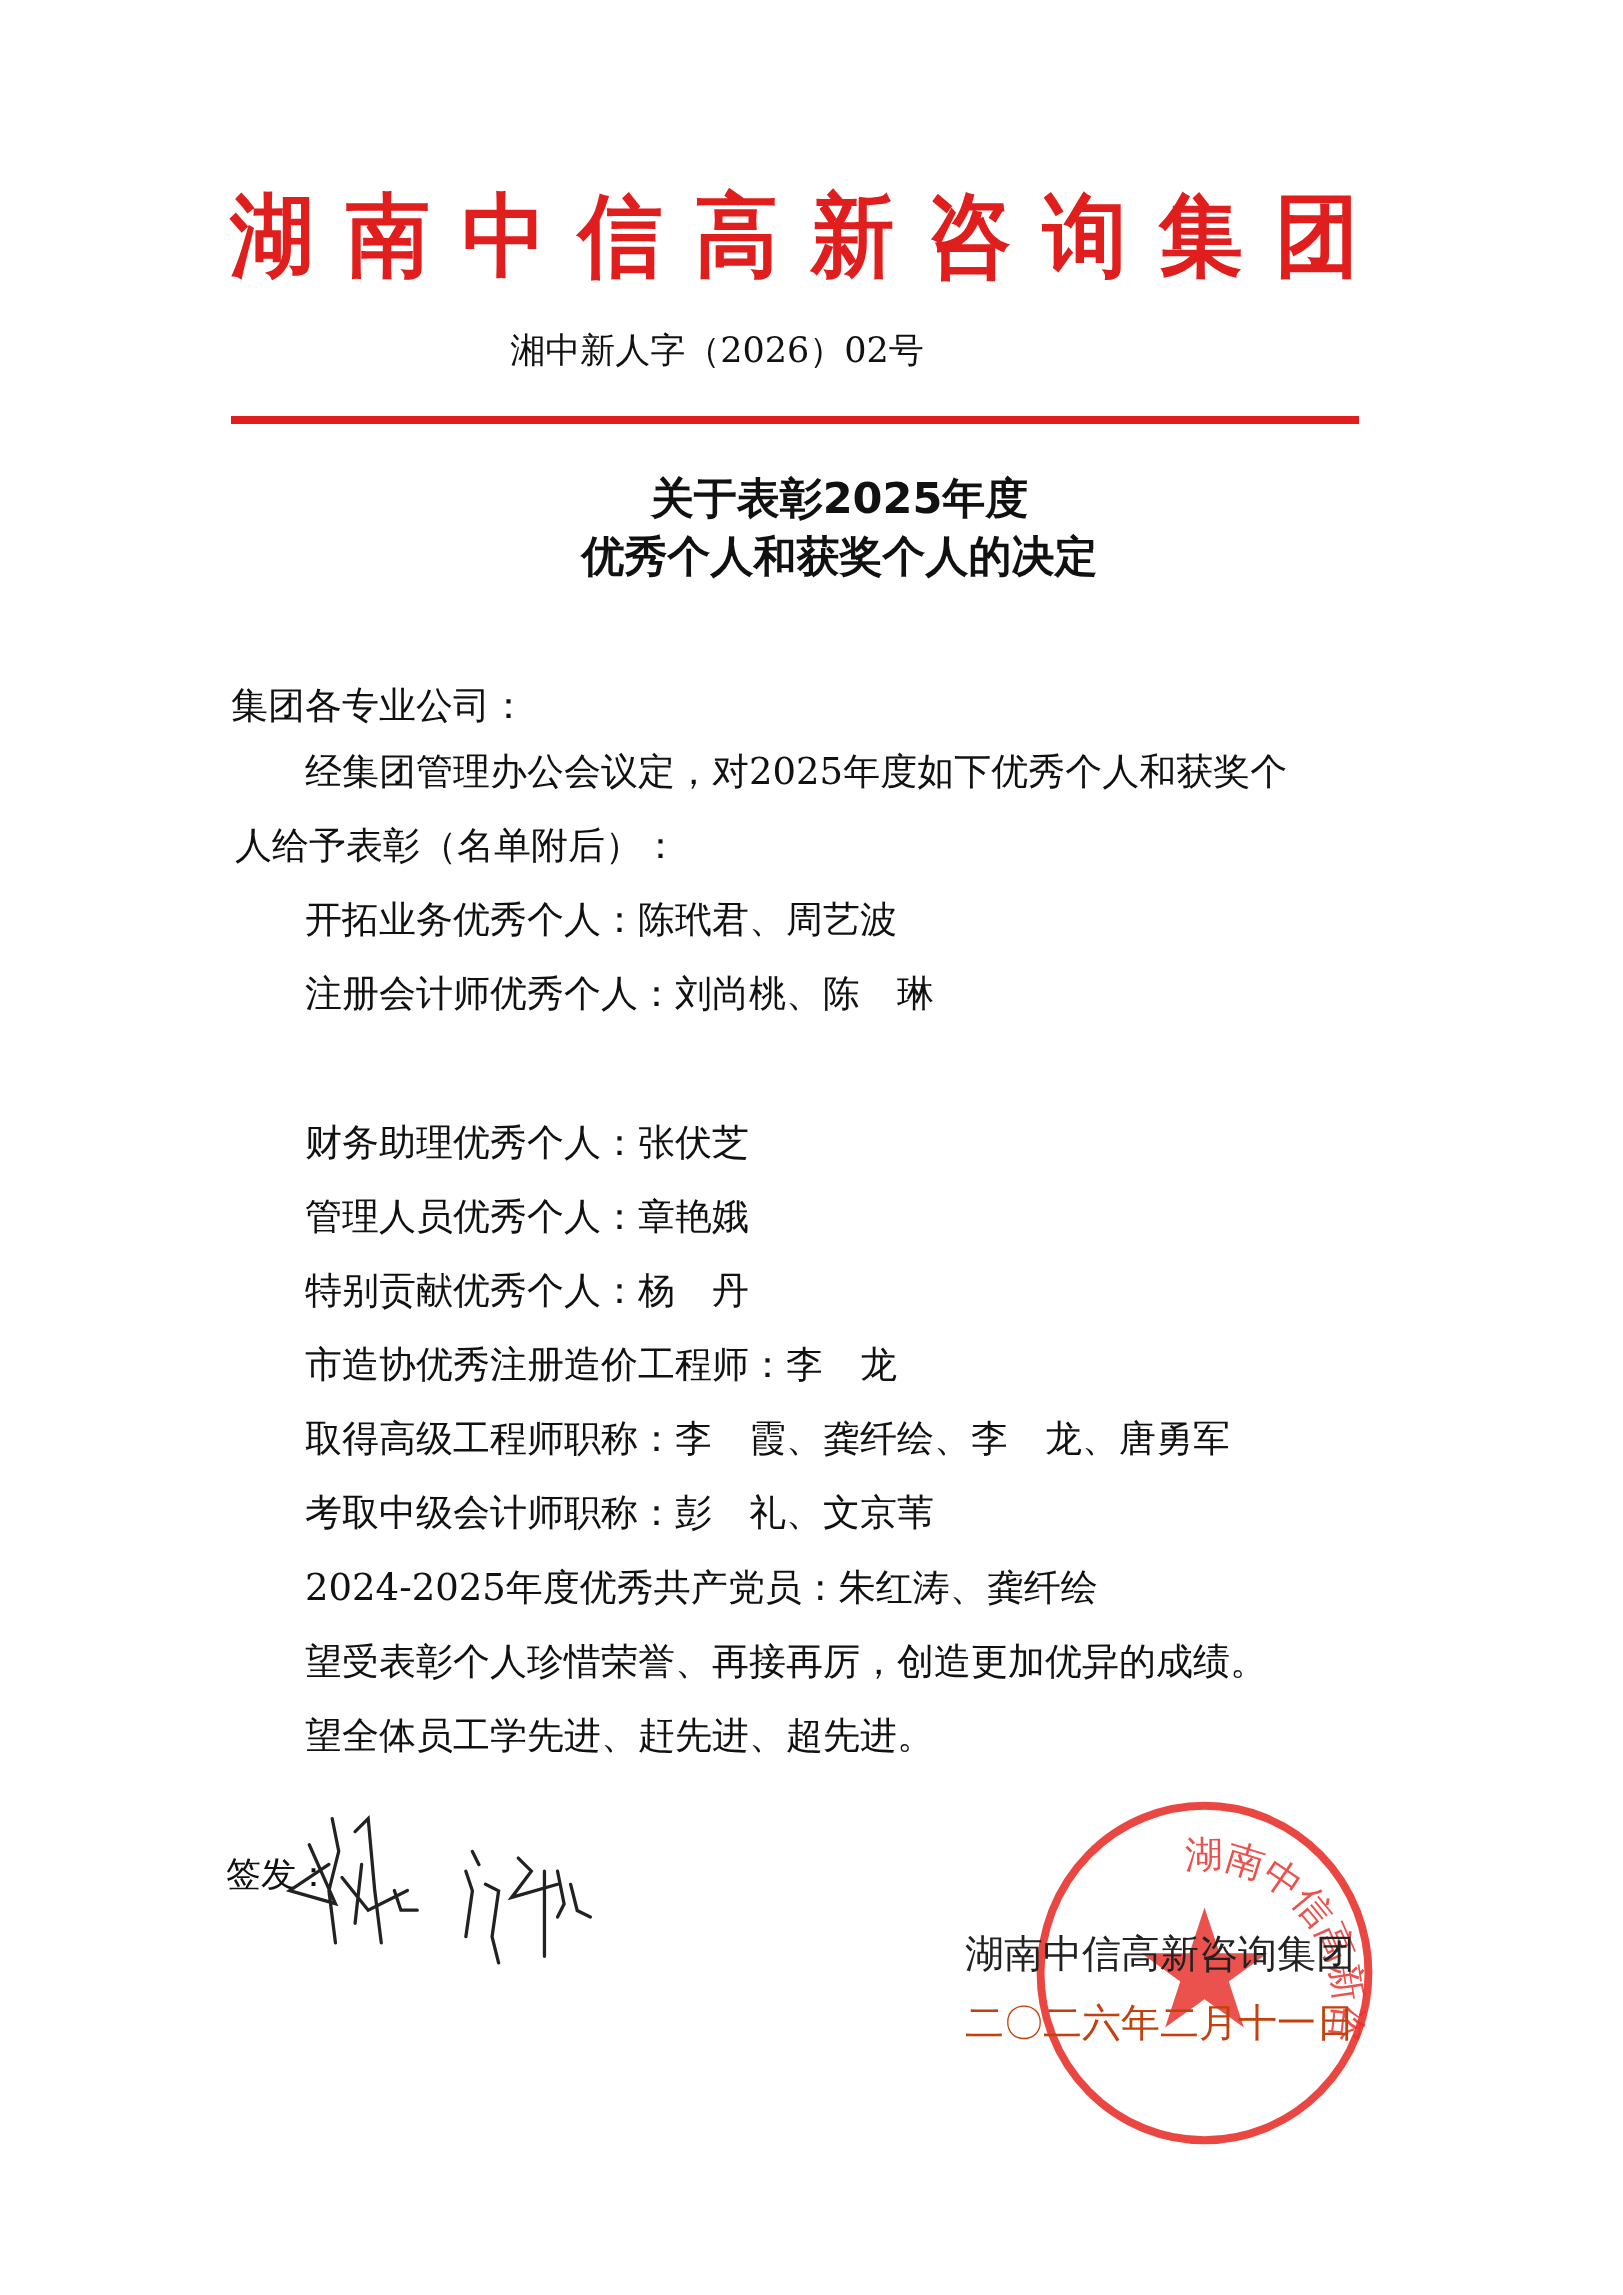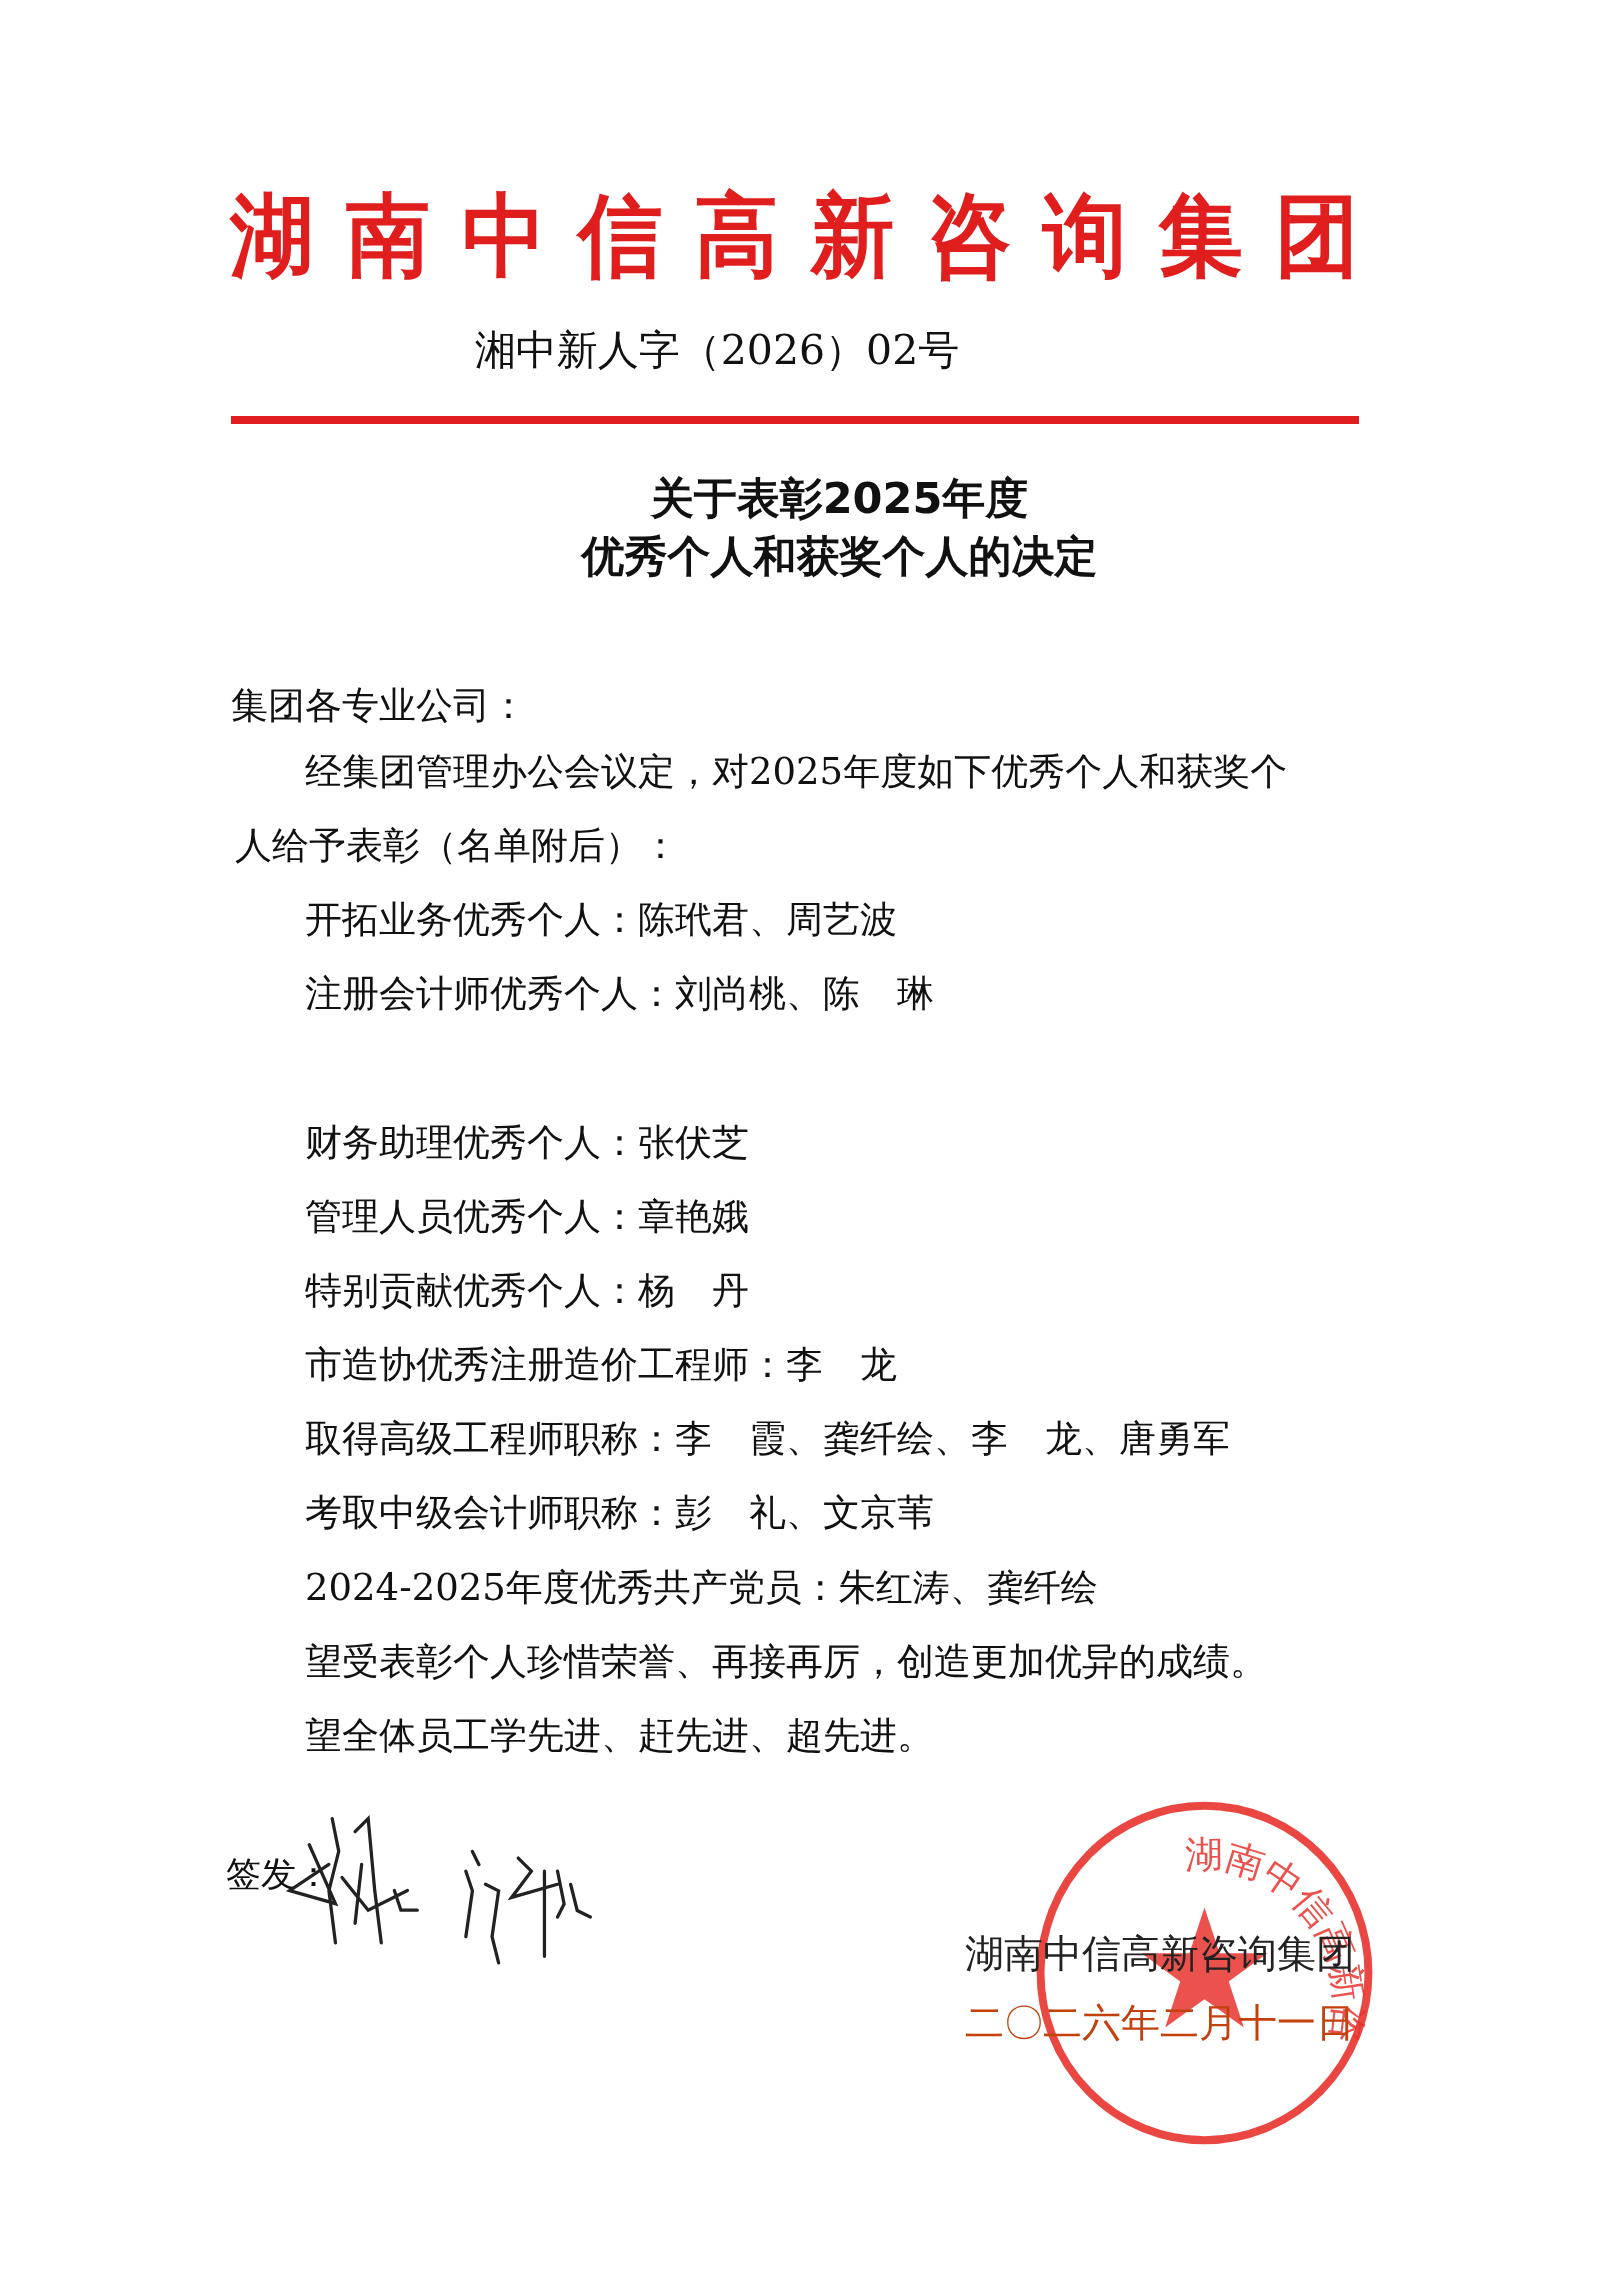--- a/index.html
+++ b/index.html
@@ -3,21 +3,21 @@
 <meta charset="utf-8">
 <style>
   html, body { margin:0; padding:0; background:#ffffff; }
   body { width:1623px; height:2295px; position:relative; overflow:hidden;
          font-family: "DejaVu Serif", "Liberation Serif", serif; color:#111; }
   .abs { position:absolute; }
   .masthead { left:230px; top:187px; width:1129px; height:98px;
               display:flex; justify-content:space-between; align-items:center;
               color:#E01E1E; font-size:84px; font-weight:bold; }
   .masthead span { display:block; line-height:1; transform:scaleY(1.08); }
-  .docno { left:0; width:1434px; top:327px; text-align:center; font-size:41px; line-height:46px; }
+  .docno { left:0; width:1434px; top:327px; text-align:center; font-size:35px; line-height:46px; }
   .rule { left:231px; top:416px; width:1128px; height:7.9px; background:#E01E1E; }
   .title { left:0; width:1623px; text-align:center; font-size:43px; font-weight:bold;
            font-family:"DejaVu Sans", "Liberation Sans", sans-serif; line-height:59px;margin-left:28px; }
   .t1 { top:469px; } .t2 { top:527px;text-align:center; }
   .body { left:231px; width:1168px; font-size:37px; line-height:47px; }
   .line { position:absolute; white-space:nowrap; }
   .sign-label { left:226px; top:1851px; font-size:35px; }
   .sig { position:absolute; }
   .stamp { left:1034px; top:1799px; width:341px; height:348px; }
   .issuer { left:965px; top:1927px; font-size:39px; white-space:nowrap; color:#222; }

